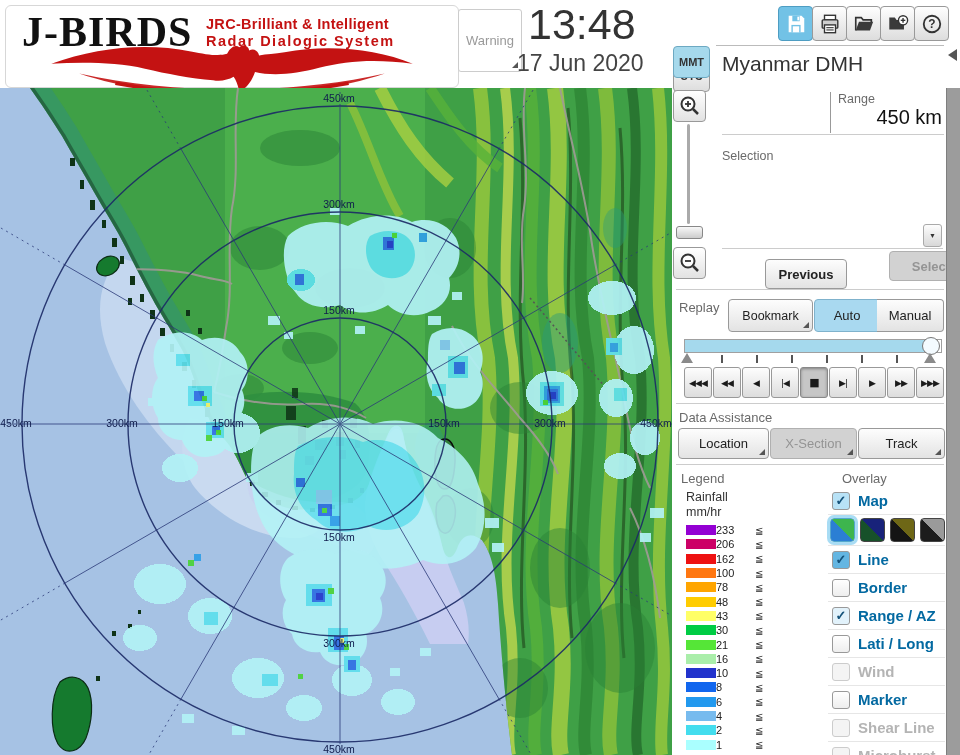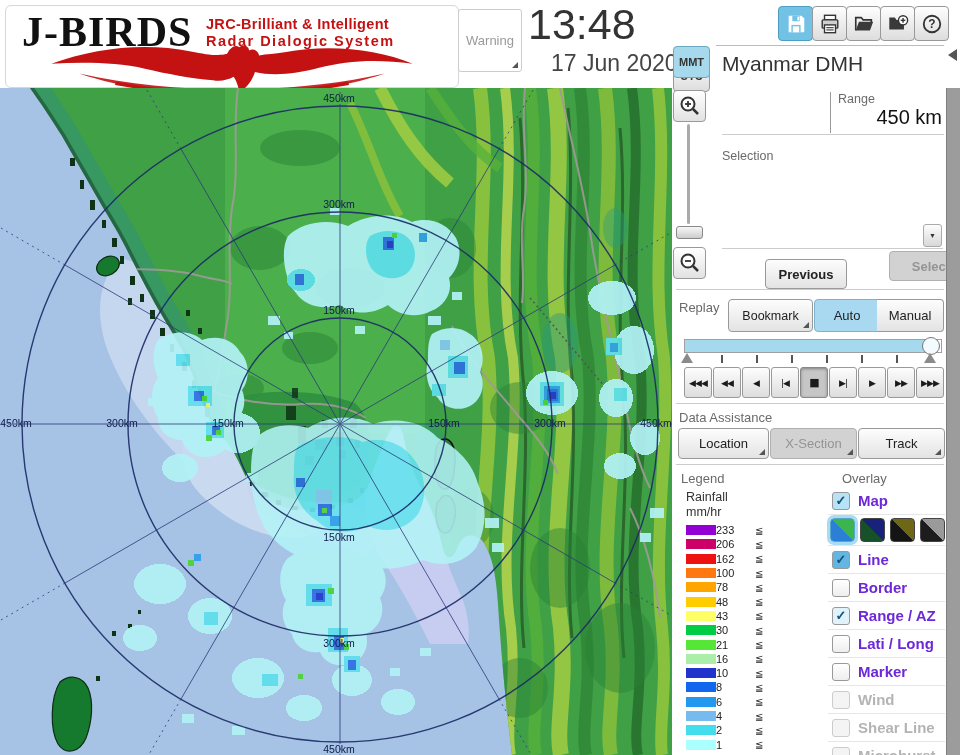--- a/index.html
+++ b/index.html
@@ -9,21 +9,21 @@
   
   #logo-box{position:absolute;left:5px;top:5px;width:452px;height:81px;border:1px solid #d7d7d7;border-radius:6px;background:#fff;}
   #logo-title{position:absolute;left:16px;top:2px;font-family:"Liberation Serif",serif;font-weight:bold;font-size:42px;color:#111;letter-spacing:1px;}
   .logo-sub{position:absolute;left:200px;color:#c41212;font-weight:bold;font-size:14.5px;letter-spacing:.3px;}
   #logo-sub1{top:10px;} #logo-sub2{top:27px;letter-spacing:1.5px;}
   #eagle{position:absolute;left:10px;top:38px;}
   #warning-btn{position:absolute;left:458px;top:9px;width:62px;height:61px;background:#fff;border:1px solid #ccc;border-radius:3px;
     color:#9a9a9a;font-size:13px;display:flex;align-items:center;justify-content:center;}
   .grip::after{content:"";position:absolute;right:3px;bottom:3px;width:0;height:0;border-left:6px solid transparent;border-bottom:6px solid #555;}
   #time-big{position:absolute;left:528px;top:0px;font-size:43px;color:#333;}
-  #date-txt{position:absolute;left:517px;top:50px;font-size:23px;color:#444;margin-left:34px;}
+  #date-txt{position:absolute;left:517px;top:50px;font-size:23px;color:#444;}
   .tzbtn{position:absolute;left:673px;width:35px;height:30px;border:1px solid #999;border-radius:4px;display:flex;align-items:center;justify-content:center;
     font-size:11px;font-weight:bold;color:#333;background:linear-gradient(#fdfdfd,#ddd);}
   #tz-utc{top:12px;margin-top:48px;} #tz-mmt{top:46px;background:#a6d9ec;border-color:#6da9c2;}
   .tbbtn{position:absolute;top:6px;width:33px;height:33px;border:1px solid #999;border-radius:4px;background:linear-gradient(#fefefe,#ddd);
     display:flex;align-items:center;justify-content:center;}
   #tb-save{left:778px;background:#72c2e6;border-color:#4e9dc2;}
   #tb-print{left:812px;} #tb-open{left:846px;} #tb-import{left:880px;} #tb-help{left:914px;}
   #panel-collapse{position:absolute;left:948px;top:49px;width:0;height:0;border-top:6px solid transparent;border-bottom:6px solid transparent;border-right:9px solid #555;}
   #hdr-div{position:absolute;left:716px;top:45px;width:228px;height:1px;background:#bbb;}
   #station-name{position:absolute;left:722px;top:52px;font-size:21px;color:#333;}
@@ -79,21 +79,21 @@
   .lsw{width:30px;height:10px;display:inline-block;}
   .lval{width:36px;font-size:11px;color:#222;}
   .lsuf{margin-left:3px;font-size:10px;color:#222;font-family:"DejaVu Sans",sans-serif;}
 
   
   #overlay-list{position:absolute;left:828px;top:487px;width:117px;}
   .orow{position:relative;display:flex;align-items:center;height:27px;border-bottom:1px solid #e6e6e6;}
   .ocb{width:16px;height:16px;margin-left:4px;border:1px solid #999;border-radius:3px;background:linear-gradient(#fff,#eee);
     display:flex;align-items:center;justify-content:center;font-size:13px;font-weight:bold;color:#14527a;line-height:1;}
   .ocb.dis{border-color:#ccc;background:#f4f4f4;}
-  .olab{margin-left:8px;font-size:15px;font-weight:bold;color:#6d28d9;white-space:nowrap;}
+  .olab{margin-left:8px;font-size:15px;font-weight:bold;color:#0369a1;white-space:nowrap;}
   .odis .olab{color:#b4b4b4;}
   .orow.styles{height:30px;gap:5px;padding-left:2px;}
   .msw{width:26px;height:22px;border:1px solid #444;border-radius:4px;display:inline-block;}
   .msw.sel{box-shadow:0 0 0 3px #a8dcf4;border-color:#55a8cc;}
 
   #right-strip{position:absolute;left:946px;top:88px;width:14px;height:667px;background:#9c9c9c;border-left:1px solid #7e7e7e;}
 </style>
 </head>
 <body>
 
@@ -606,30 +606,30 @@
         <span class="olab">Border</span>
       </div>
       <div class="orow">
         <span class="ocb" style="background: rgb(226, 242, 251);">✓</span>
         <span class="olab">Range / AZ</span>
       </div>
       <div class="orow">
         <span class="ocb"></span>
         <span class="olab">Lati / Long</span>
       </div>
+      <div class="orow odis">
+        <span class="ocb dis"></span>
+        <span class="olab">Wind</span>
+      </div>
       <div class="orow">
         <span class="ocb"></span>
         <span class="olab">Marker</span>
       </div>
       <div class="orow odis">
         <span class="ocb dis"></span>
-        <span class="olab">Wind</span>
-      </div>
-      <div class="orow odis">
-        <span class="ocb dis"></span>
         <span class="olab">Shear Line</span>
       </div>
       <div class="orow odis">
         <span class="ocb dis"></span>
         <span class="olab">Microburst</span>
       </div>
     </div>
 
   <div id="right-strip"></div>
 </div>

